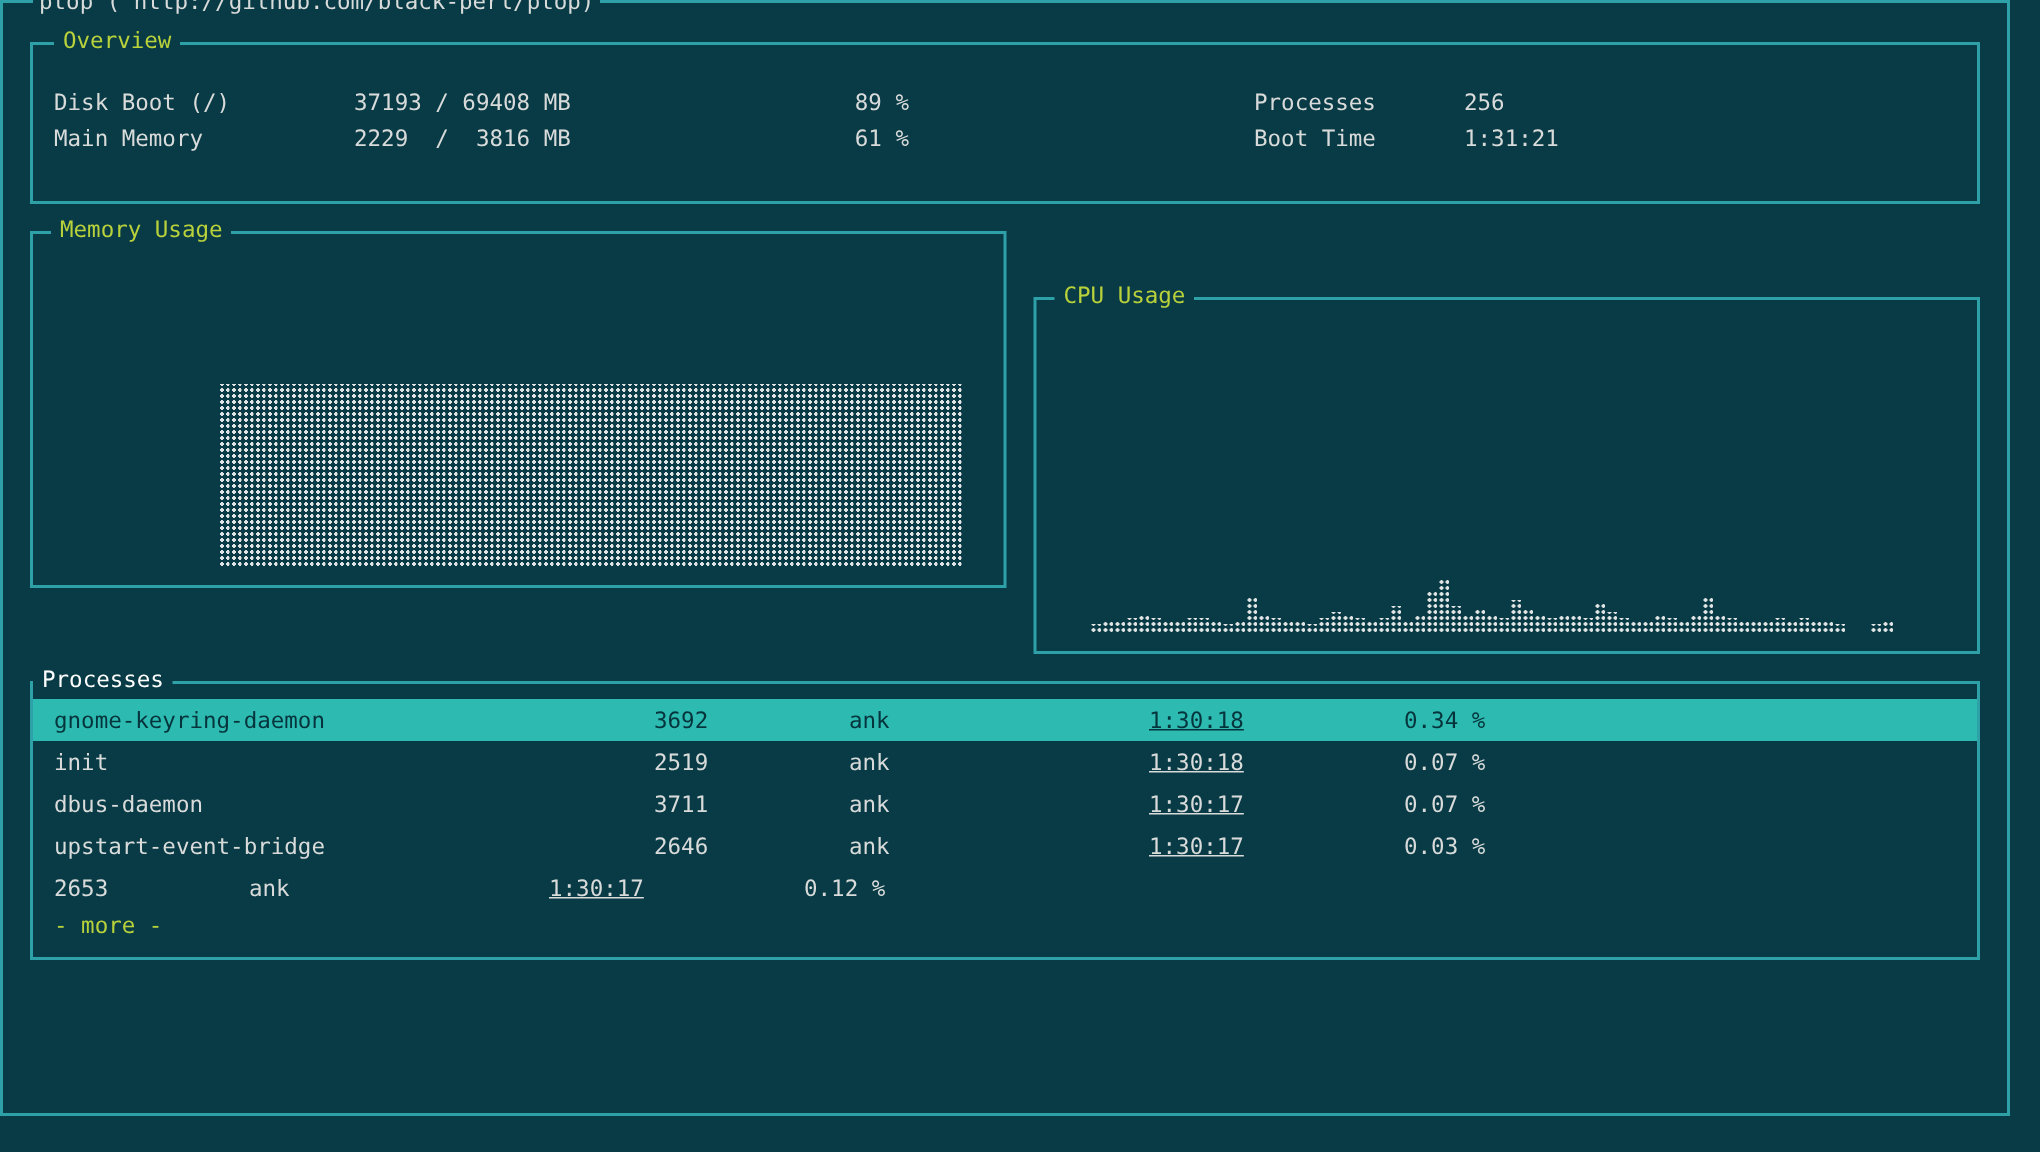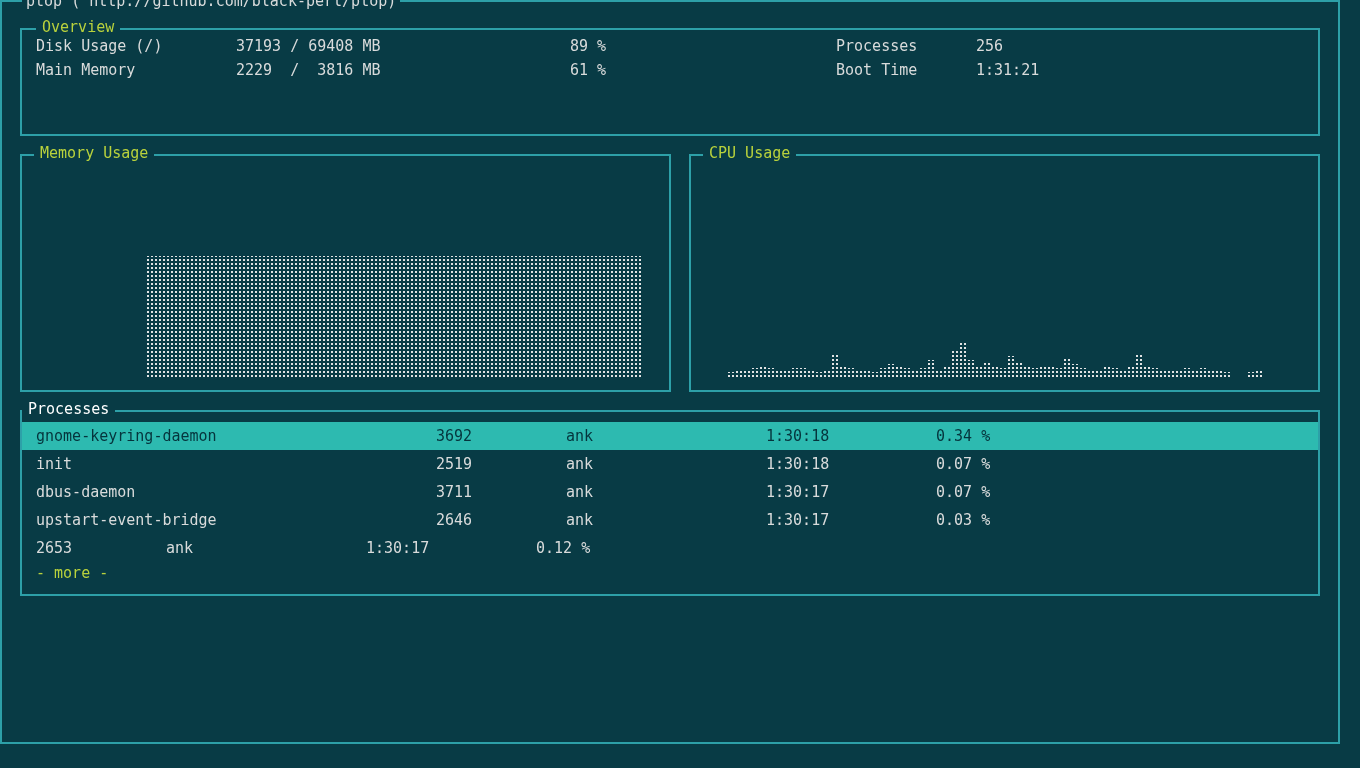--- a/index.html
+++ b/index.html
@@ -39,21 +39,21 @@
     top: -12px;
     background: #083b45;
     padding: 0 6px;
     white-space: pre;
   }
   .green { color: #b9d23c; }
   .white { color: #ffffff; }
   .overview {
     margin-top: 26px;
     height: 108px;
-    padding: 4px 14px;
+    padding: 26px 14px;
   }
   .ov-row { display: flex; white-space: pre; line-height: 24px; }
   .ov-left { width: 800px; display:flex; }
   .ov-right { display:flex; }
   .ov-lbl { width: 200px; }
   .ov-val { width: 290px; }
   .ov-pct { width: 80px; text-align: right; }
   .ov-rlbl { width: 140px; }
   .ov-rval { }
   .charts-row {
@@ -64,21 +64,21 @@
   }
   .chart-panel {
     border: 2px solid #2da0a8;
     position: relative;
     height: 238px;
     display:flex;
     align-items:flex-end;
     padding: 10px 12px 12px 12px;
   }
   .mem-panel { flex: 0 0 640px; }
-  .cpu-panel { flex: 1; }
+  .cpu-panel { flex: 1; margin-top: 44px; }
   .bars {
     display: flex;
     align-items: flex-end;
     gap: 1px;
     height: 200px;
     width: 100%;
   }
   .bar {
     width: 7px;
     background-image: radial-gradient(circle, #e0e3e3 1.3px, transparent 1.3px);
@@ -95,21 +95,21 @@
     line-height: 24px;
     white-space: pre;
   }
   .proc-row.sel {
     background: #2dbab0;
     color: #05343c;
   }
   .pc-name { width: 400px; }
   .pc-pid  { width: 130px; }
   .pc-user { width: 200px; }
-  .pc-time { width: 170px; }
+  .pc-time { width: 170px; text-decoration: underline; }
   .pc-mem  { }
   .more {
     padding: 2px 14px;
     color: #b9d23c;
   }
   .footer {
     margin-top: 6px;
     padding: 4px 10px;
     white-space: pre;
     color: #d9dbdb;
@@ -117,21 +117,21 @@
 </style>
 </head>
 <body>
 
 <div class="screen">
   <div class="title-bar">ptop ( http://github.com/black-perl/ptop)</div>
 
   <div class="panel overview">
     <div class="panel-title green">Overview</div>
     <div id="ov-rows">
-        <div class="ov-row"><div class="ov-left"><span class="ov-lbl">Disk Usage (/)</span><span class="ov-val">37193 / 69408 MB</span><span class="ov-pct">89 %</span></div><div class="ov-right"><span class="ov-rlbl">Processes</span><span class="ov-rval">256</span></div></div>
+        <div class="ov-row"><div class="ov-left"><span class="ov-lbl">Disk Boot (/)</span><span class="ov-val">37193 / 69408 MB</span><span class="ov-pct">89 %</span></div><div class="ov-right"><span class="ov-rlbl">Processes</span><span class="ov-rval">256</span></div></div>
         <div class="ov-row"><div class="ov-left"><span class="ov-lbl">Main Memory</span><span class="ov-val">2229  /  3816 MB</span><span class="ov-pct">61 %</span></div><div class="ov-right"><span class="ov-rlbl">Boot Time</span><span class="ov-rval">1:31:21</span></div></div>
       </div>
   </div>
 
   <div class="charts-row">
     <div class="chart-panel mem-panel">
       <div class="panel-title green">Memory Usage</div>
       <div class="bars" id="mem-bars">
           <div class="bar" style="height: 0px;"></div>
           <div class="bar" style="height: 0px;"></div>

